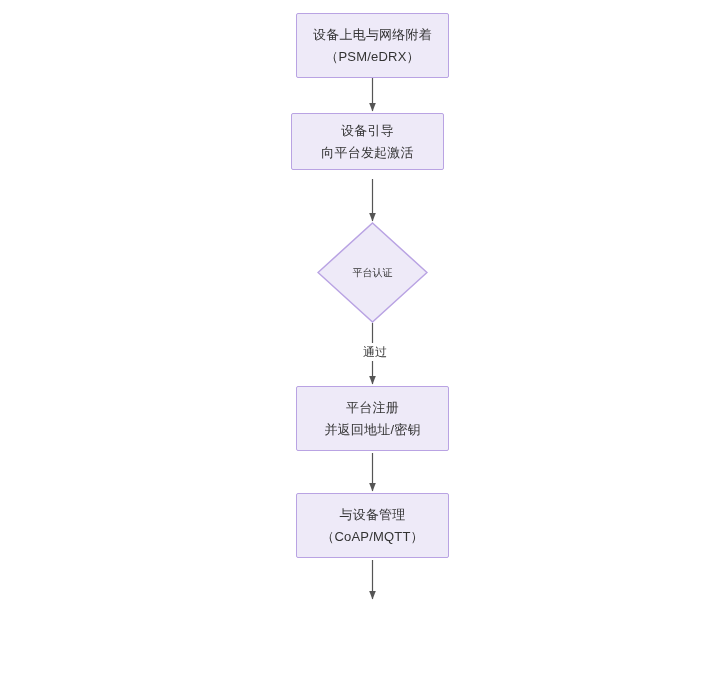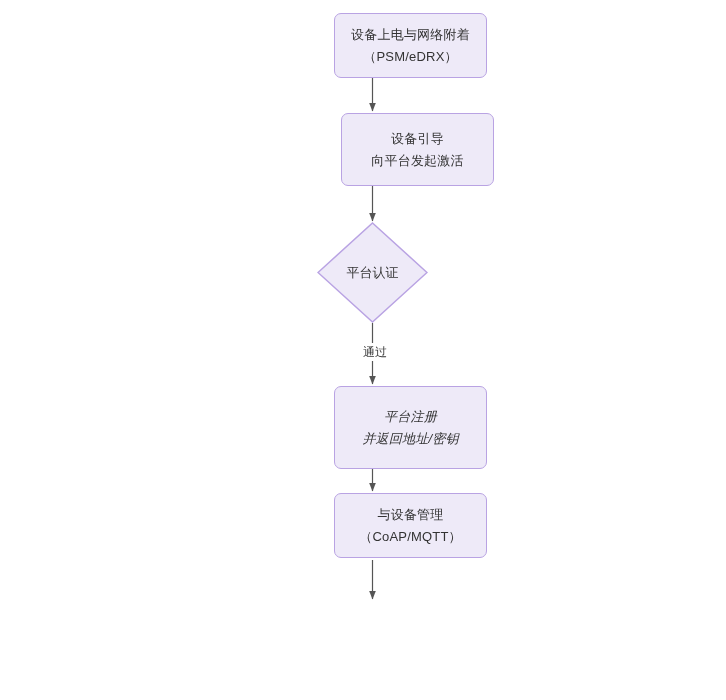--- a/index.html
+++ b/index.html
@@ -22,22 +22,21 @@
   .node {
     position: absolute;
     box-sizing: border-box;
     display: flex;
     align-items: center;
     justify-content: center;
   }
   .node-box {
     background: #eeeaf8;
     border: 1.5px solid #b9a3e3;
-    border-radius: 7px;
-    margin-left: 38px;
+    border-radius: 2px;
   }
   .node-label {
     font-size: 13px;
     line-height: 22px;
     color: #333333;
     text-align: center;
     white-space: pre-line;
     letter-spacing: 0.2px;
   }
   .diamond-wrap {
@@ -48,21 +47,21 @@
   }
   .diamond-label {
     position: absolute;
     left: 0;
     top: 0;
     width: 100%;
     height: 100%;
     display: flex;
     align-items: center;
     justify-content: center;
-    font-size: 13px;
+    font-size: 10px;
     line-height: 22px;
     color: #333333;
     text-align: right;
   }
   .edge-layer {
     position: absolute;
     left: 0;
     top: 0;
     width: 726px;
     height: 700px;
@@ -106,35 +105,35 @@
     <g>
       <line x1="372.5" y1="560" x2="372.5" y2="599" stroke="#555555" stroke-width="1.2" marker-end="url(#arrowhead)"></line>
     </g>
   </svg>
 
   <div class="node node-box" style="left:296px; top:13px; width:153px; height:65px;">
     <div class="node-label">设备上电与网络附着
 （PSM/eDRX）</div>
   </div>
 
-  <div class="node node-box" style="left:303px; top:113px; width:153px; height:73px;">
+  <div class="node node-box" style="left:291px; top:113px; width:153px; height:57px;">
     <div class="node-label">设备引导
 向平台发起激活</div>
   </div>
 
   <div class="diamond-wrap" style="left:317px; top:222px; width:111px; height:101px;">
     <svg width="111" height="101" viewBox="0 0 111 101" xmlns="http://www.w3.org/2000/svg">
       <polygon points="55.5,1 110,50.5 55.5,100 1,50.5" fill="#eeeaf8" stroke="#b9a3e3" stroke-width="1.5"></polygon>
     </svg>
     <div class="diamond-label">平台认证</div>
   </div>
 
   <div class="edge-label" style="left:360px; top:343px;">通过</div>
 
-  <div class="node node-box" style="left:296px; top:386px; width:153px; height:83px;font-style:italic;">
+  <div class="node node-box" style="left:296px; top:386px; width:153px; height:65px;">
     <div class="node-label">平台注册
 并返回地址/密钥</div>
   </div>
 
   <div class="node node-box" style="left:296px; top:493px; width:153px; height:65px;">
     <div class="node-label">与设备管理
 （CoAP/MQTT）</div>
   </div>
 
 

